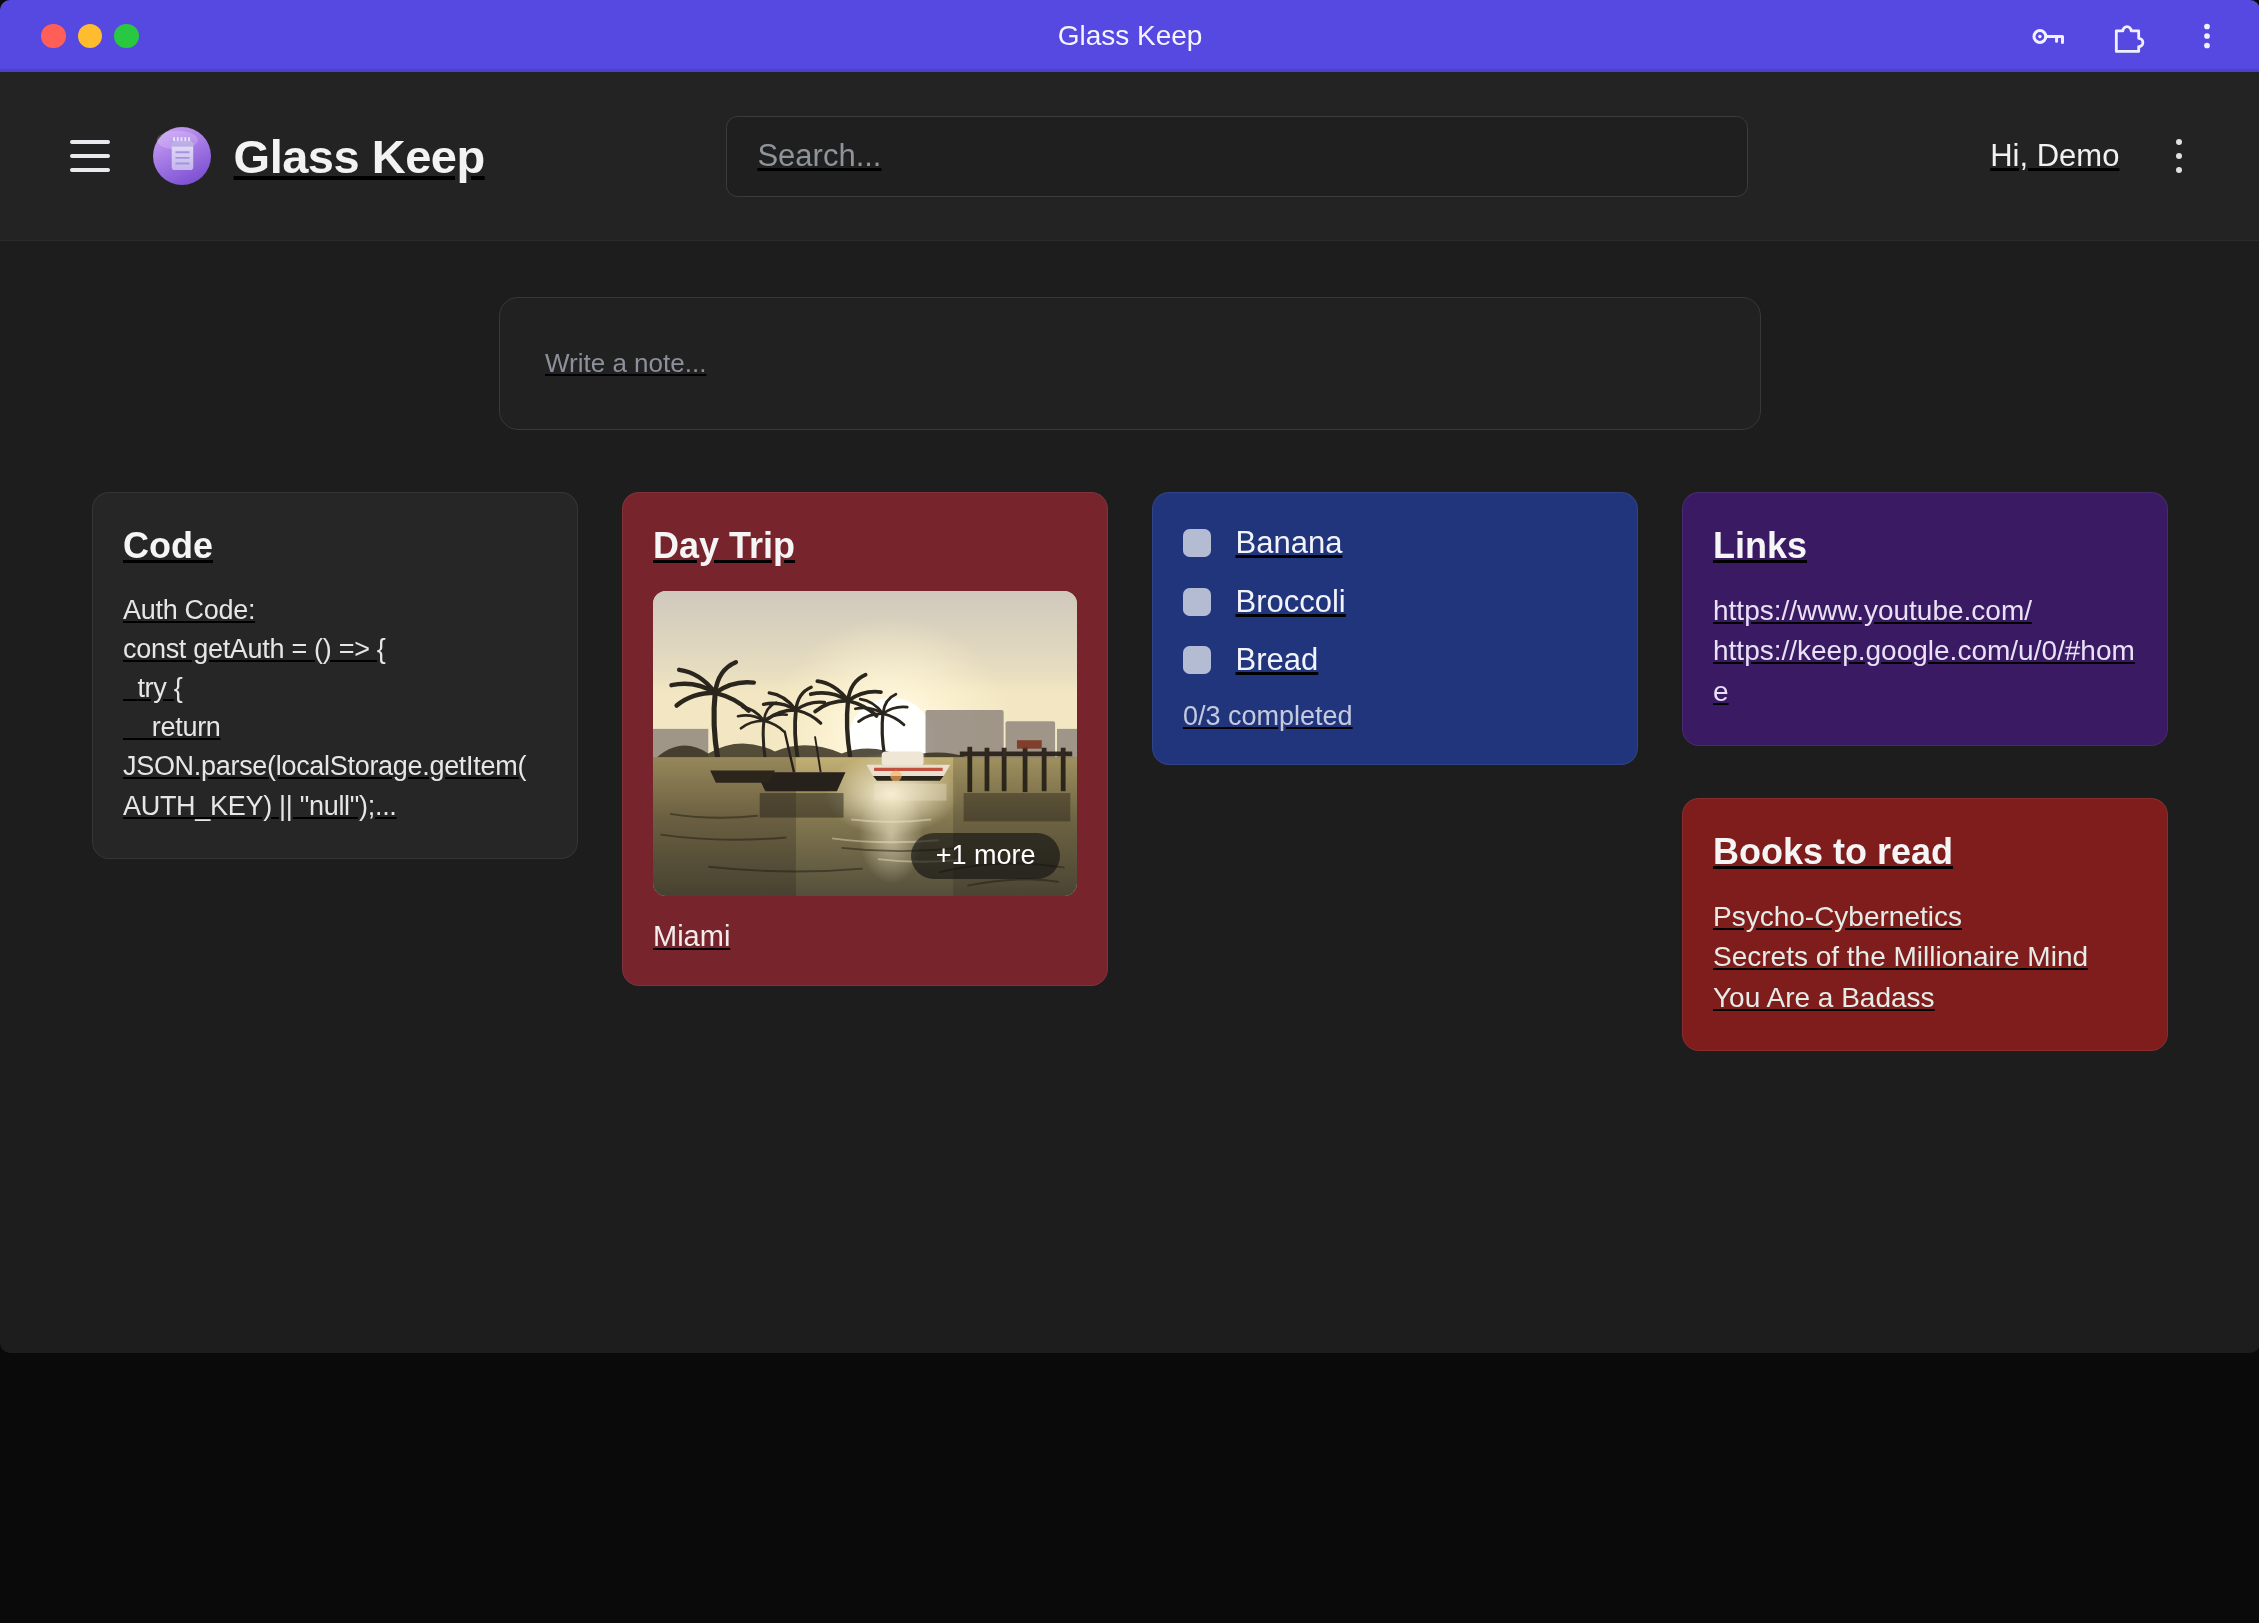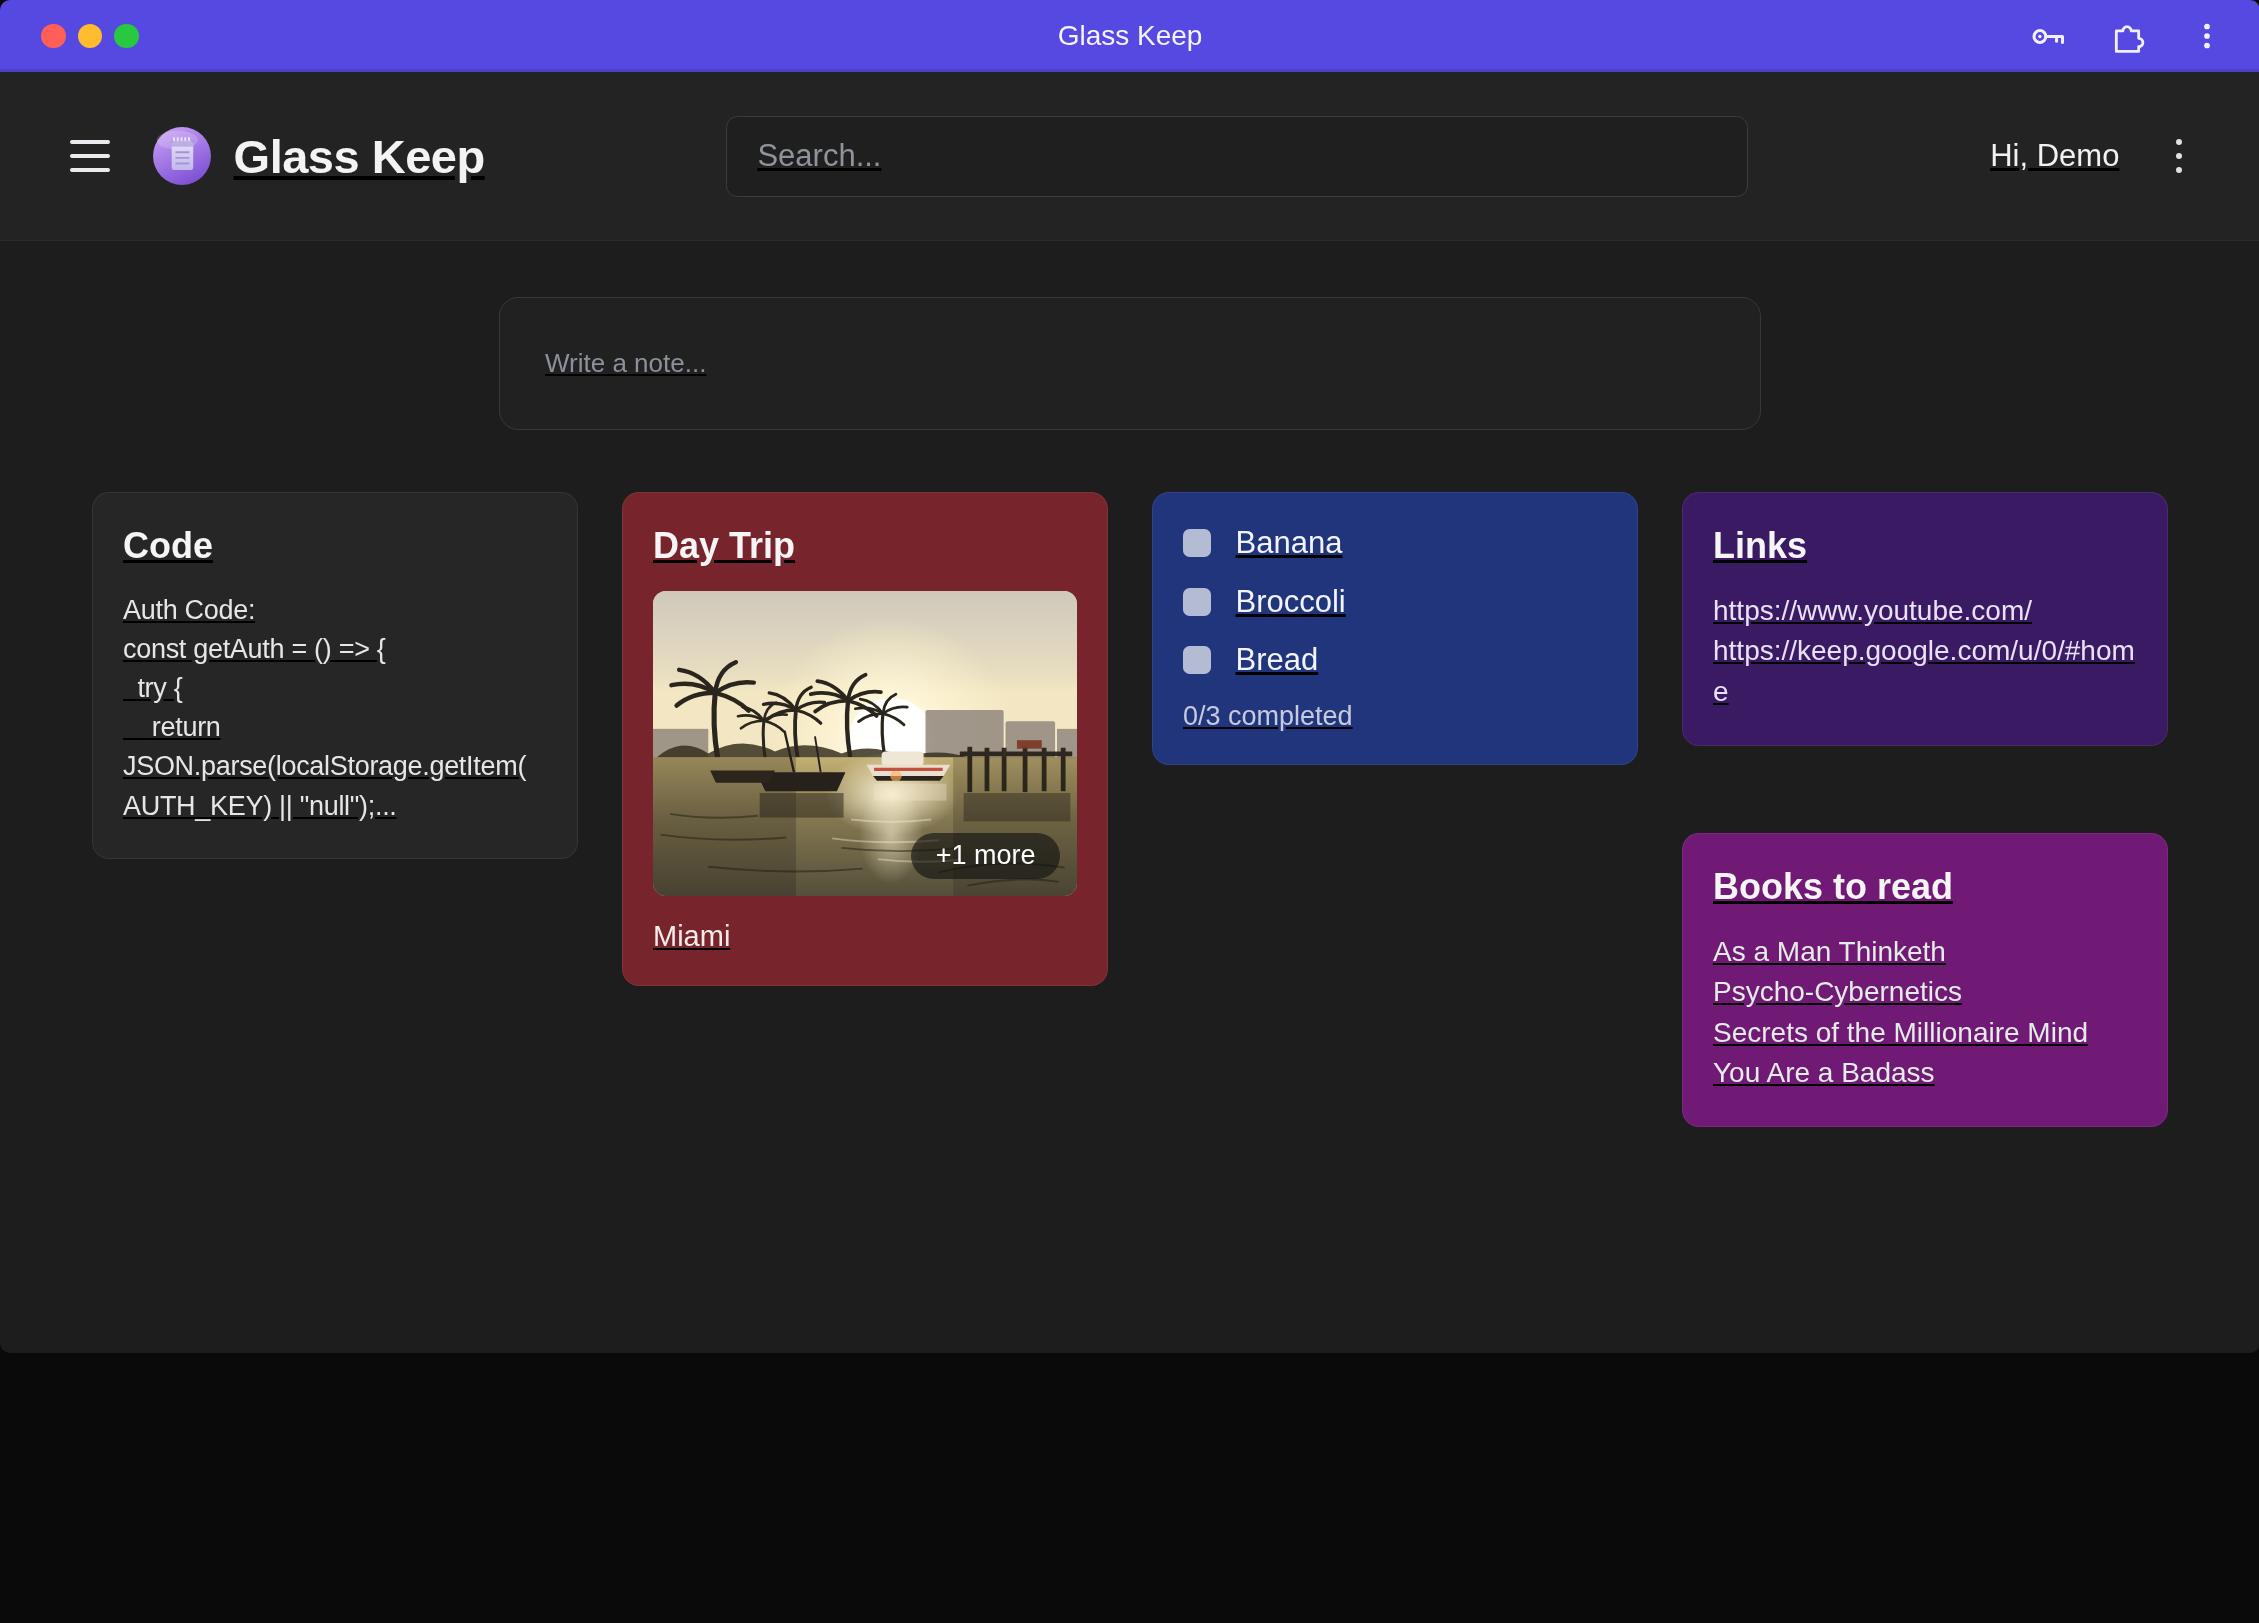--- a/index.html
+++ b/index.html
@@ -328,24 +328,23 @@
 
       <div class="col">
         <div class="card" style="background: rgb(58, 27, 99);">
           <h3 class="card-title">Links</h3>
           <div class="card-text links-text">
             <div class="line">https://www.youtube.com/</div>
             <div class="line">https://keep.google.com/u/0/#home</div>
           </div>
         </div>
 
-        <div class="card" style="background: #701a75; margin-top: 35px;">
+        <div class="card" style="background: #7f1d1d;">
           <h3 class="card-title">Books to read</h3>
           <div class="card-text books-text">
-            <div class="line">As a Man Thinketh</div>
             <div class="line">Psycho-Cybernetics</div>
             <div class="line">Secrets of the Millionaire Mind</div>
             <div class="line">You Are a Badass</div>
           </div>
         </div>
       </div>
     </div>
   </div>
 
 </div>

